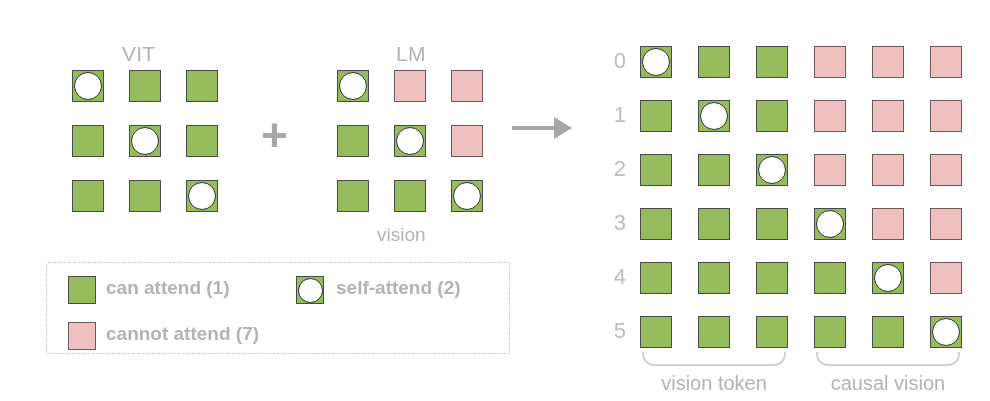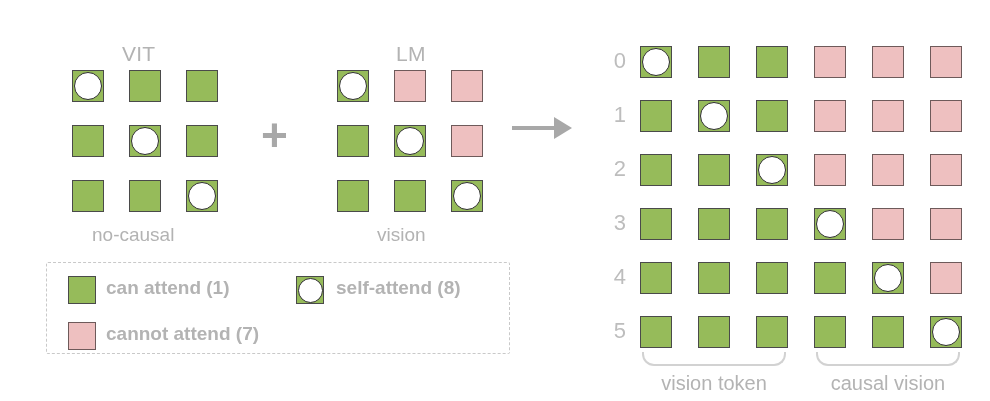--- a/index.html
+++ b/index.html
@@ -159,21 +159,20 @@
       <div class="cell green" style="left: 129px; top: 125px;">
         <div class="disc"></div>
       </div>
       <div class="cell green" style="left: 186px; top: 125px;"></div>
       <div class="cell green" style="left: 72px; top: 180px;"></div>
       <div class="cell green" style="left: 129px; top: 180px;"></div>
       <div class="cell green" style="left: 186px; top: 180px;">
         <div class="disc"></div>
       </div>
     </div>
-  <div class="panel-caption" style="left:92px; top:224px;">no-causal</div>
 
   <div class="plus" style="left:261px; top:112px;">+</div>
 
   <div class="panel-title" style="left:396px; top:42px;">LM</div>
   <div id="lm-grid">
       <div class="cell green" style="left: 337px; top: 70px;">
         <div class="disc"></div>
       </div>
       <div class="cell pink" style="left: 394px; top: 70px;"></div>
       <div class="cell pink" style="left: 451px; top: 70px;"></div>
@@ -260,18 +259,18 @@
       <div class="group-label" style="left: 816px; top: 372px; width: 144px;">causal vision</div>
     </div>
 
   <div class="legend-box"></div>
   <div id="legend-content">
       <div class="legend-swatch green" style="left: 68px; top: 276px;"></div>
       <div class="legend-text" style="left: 106px; top: 277px;">can attend (1)</div>
       <div class="legend-swatch green" style="left: 296px; top: 276px;">
         <div class="disc"></div>
       </div>
-      <div class="legend-text" style="left: 336px; top: 277px;">self-attend (8)</div>
+      <div class="legend-text" style="left: 336px; top: 277px;">self-attend (2)</div>
       <div class="legend-swatch pink" style="left: 68px; top: 322px;"></div>
       <div class="legend-text" style="left: 106px; top: 323px;">cannot attend (7)</div>
     </div>
 
 </div>
 
 </body></html>

